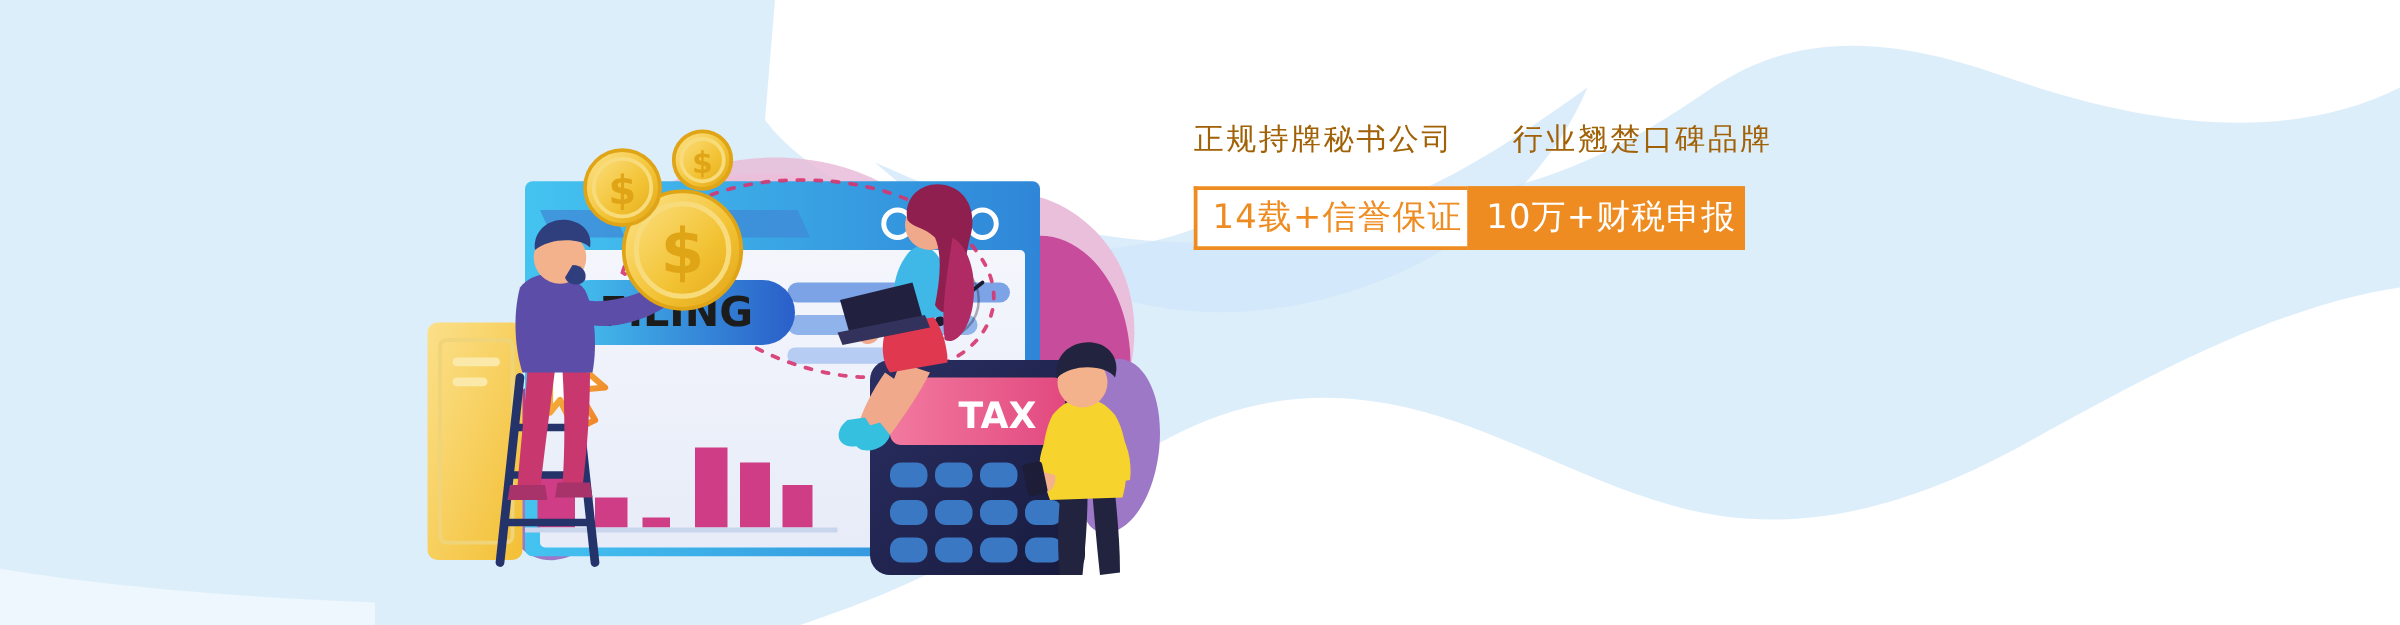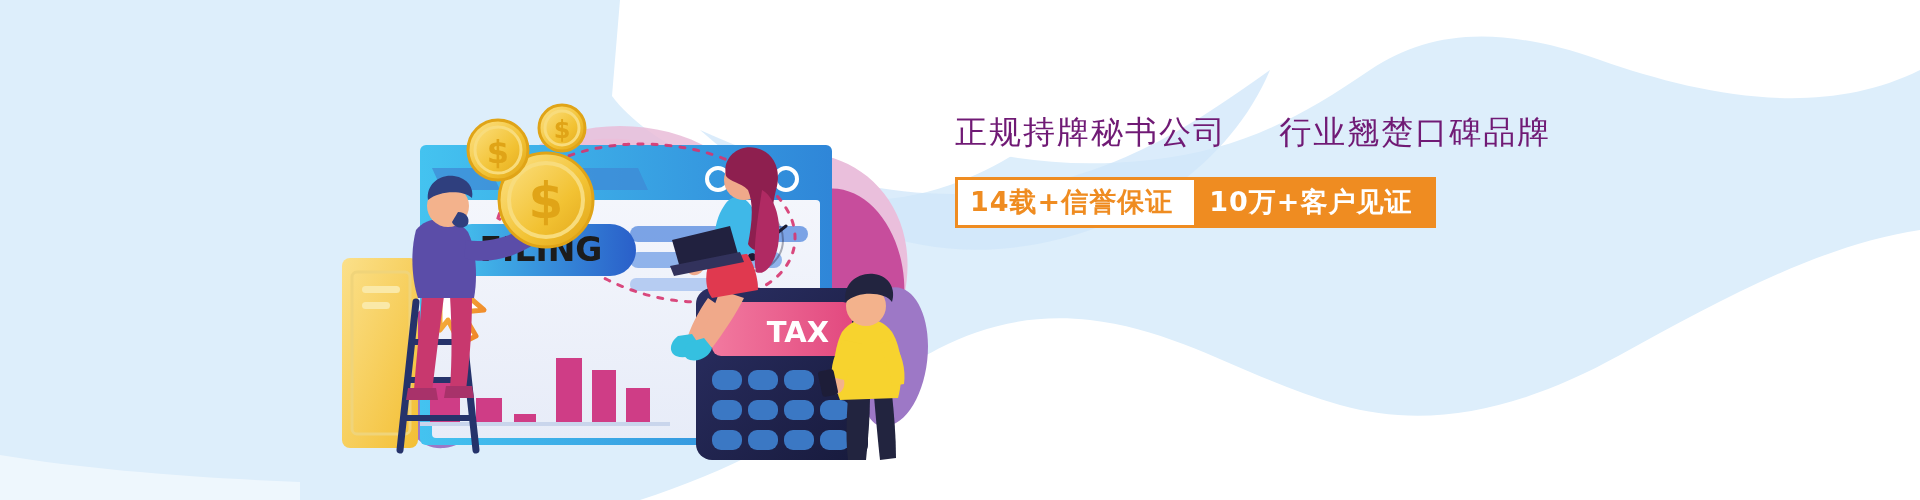--- a/index.html
+++ b/index.html
@@ -30,31 +30,31 @@
     transform:scaleY(1.12);transform-origin:bottom left;
   }
   .hl-b{
     font-family:"DejaVu Sans","Liberation Sans",sans-serif;
     font-size:70px;font-weight:bold;color:#1f3f8f;
     letter-spacing:1px;margin-left:10px;
     transform:scaleY(1.14);transform-origin:bottom left;
   }
 
   .subline{
-    margin-top:36px;
+    margin-top:20px;
     font-family:"DejaVu Sans","Liberation Sans",sans-serif;
-    font-size:32px;color:#701a75;letter-spacing:2px;white-space:nowrap;
+    font-size:24px;color:#a16207;letter-spacing:2px;white-space:nowrap;
   }
   .subline .gap{display:inline-block;width:28px;}
 
   .badges{margin-top:22px;display:flex;align-items:stretch;width:fit-content;}
   .badge{
     font-family:"DejaVu Sans","Liberation Sans",sans-serif;
-    font-size:27px;font-weight:bold;letter-spacing:1px;
-    padding:6px 21px 8px 12px;line-height:1.15;white-space:nowrap;
+    font-size:27px;font-weight:normal;letter-spacing:1px;
+    padding:6px 4px 8px 12px;line-height:1.15;white-space:nowrap;
     display:flex;align-items:center;
   }
   .badge-outline{
     background:#ffffff;color:#ef8c21;border:3px solid #ef8c21;border-right:none;
   }
   .badge-solid{
     background:#ef8c21;color:#ffffff;border:3px solid #ef8c21;
   }
 </style>
 </head>
@@ -323,17 +323,17 @@
 
 
     <div class="subline">
       <span>正规持牌秘书公司</span>
       <span class="gap"></span>
       <span>行业翘楚口碑品牌</span>
     </div>
 
     <div class="badges">
       <div class="badge badge-outline">14载+信誉保证</div>
-      <div class="badge badge-solid">10万+客户见证</div>
+      <div class="badge badge-solid">10万+财税申报</div>
     </div>
 
   </div>
 </div>
 
 </body></html>

